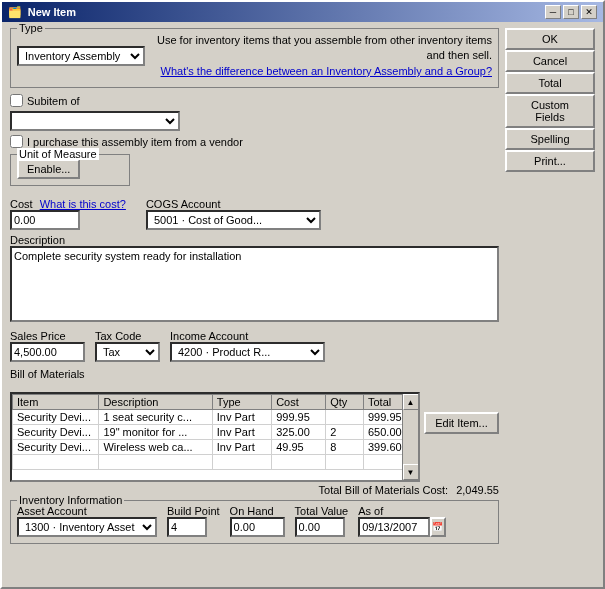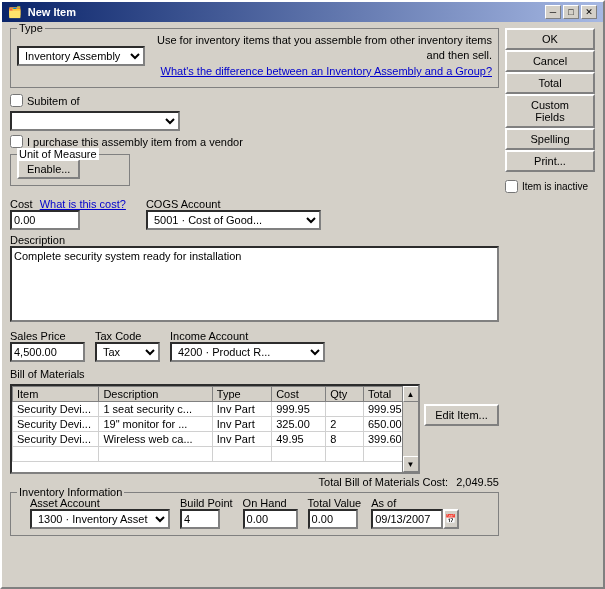--- a/index.html
+++ b/index.html
@@ -242,21 +242,20 @@
       top: -7px;
       left: 6px;
       background: #d4d0c8;
       padding: 0 2px;
     }
     
     .inventory-row {
       display: flex;
       gap: 10px;
       align-items: flex-end;
-      margin-left: 13px;
     }
     
     .bom-total-row {
       display: flex;
       justify-content: flex-end;
       align-items: center;
       margin-top: 2px;
       font-size: 11px;
     }
     
@@ -294,21 +293,21 @@
       cursor: pointer;
       font-family: 'MS Sans Serif', Arial, sans-serif;
     }
     
     .bom-section {
       margin-bottom: 4px;
     }
     
     .bom-label {
       font-size: 11px;
-      margin-bottom: 4px;
+      margin-bottom: 12px;
     }
     
     .inactive-checkbox {
       display: flex;
       align-items: center;
       gap: 4px;
       margin-top: 4px;
     }
     
     .what-link {
@@ -516,21 +515,15 @@
 
     </div>
 
     <div class="right-panel">
       <button class="win-button">OK</button>
       <button class="win-button">Cancel</button>
       <button class="win-button">Total</button>
       <button class="win-button">Custom Fields</button>
       <button class="win-button">Spelling</button>
       <button class="win-button">Print...</button>
-      <div style="margin-top: 4px;">
-        <div class="inactive-checkbox">
-          <input type="checkbox" style="">
-          <span style="font-size: 10px;">Item is inactive</span>
-        </div>
-      </div>
     </div>
   </div>
 </div>
 
 </body></html>

